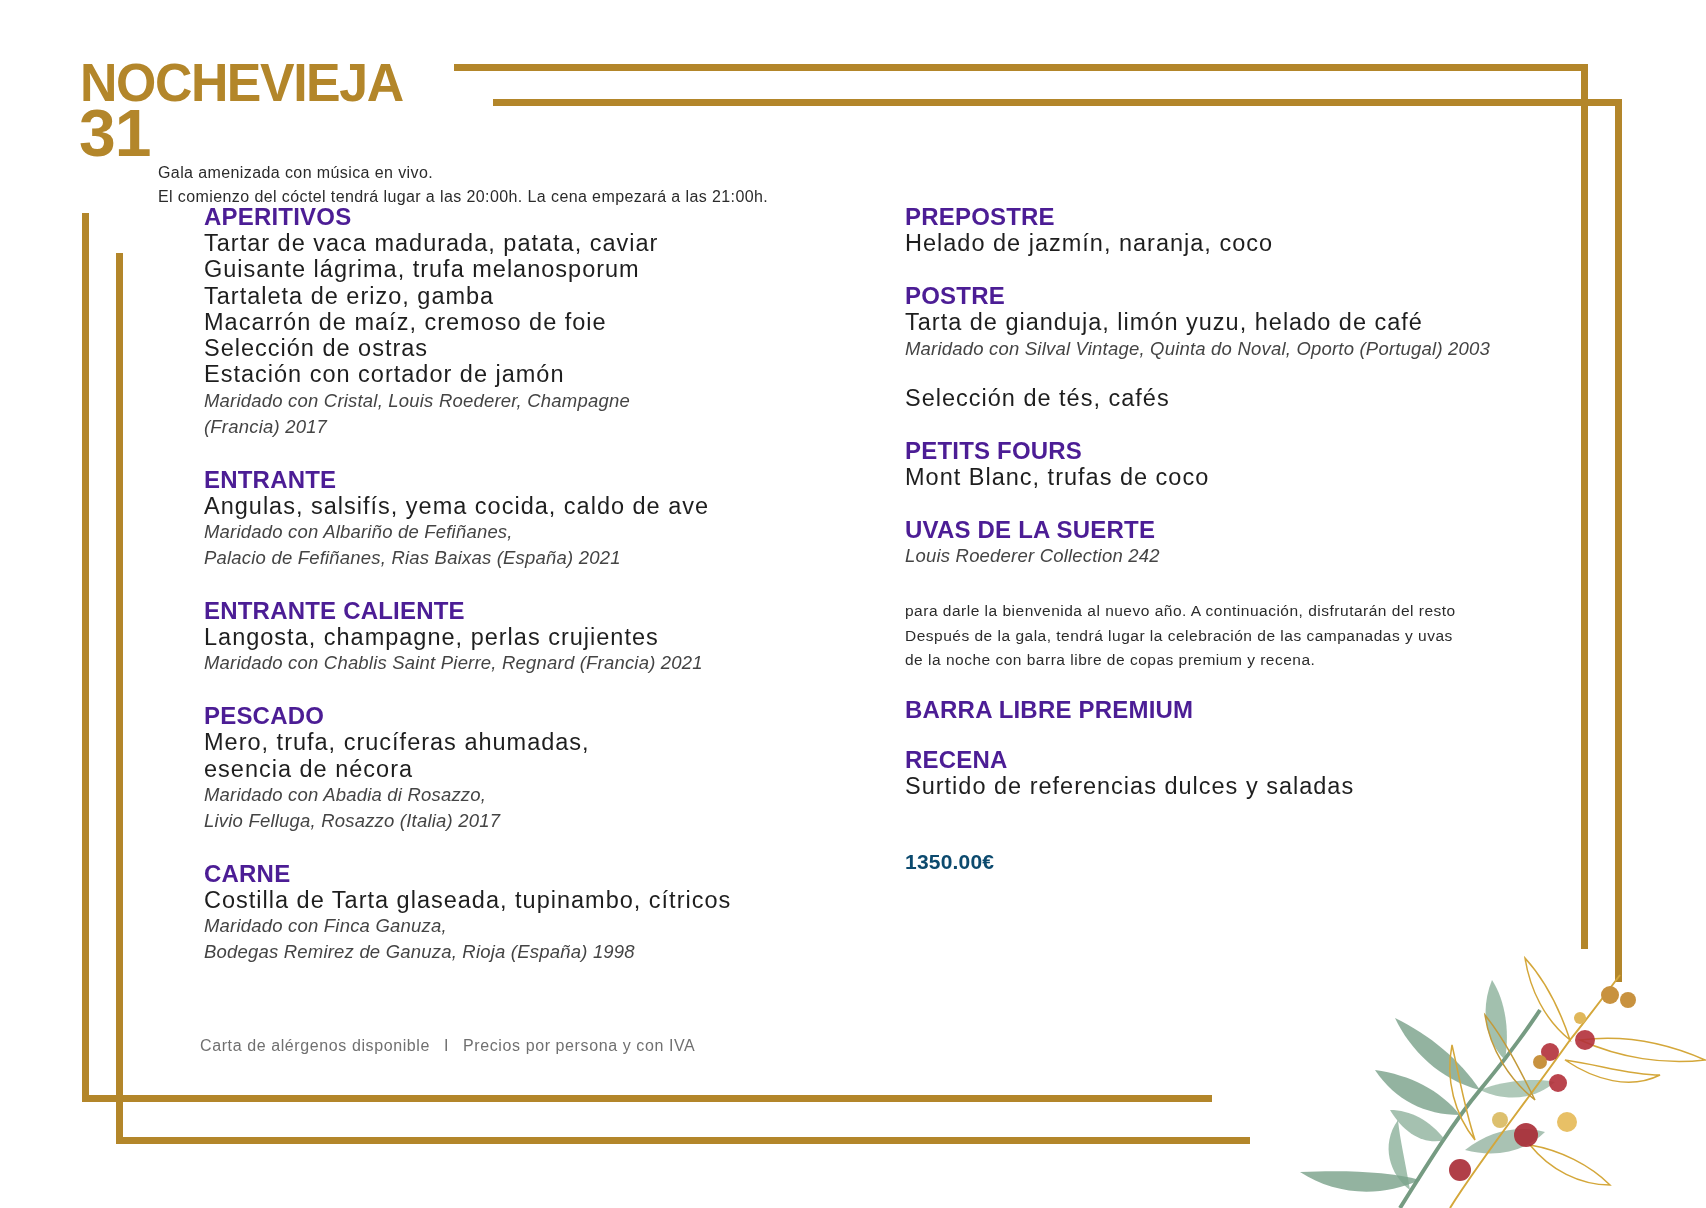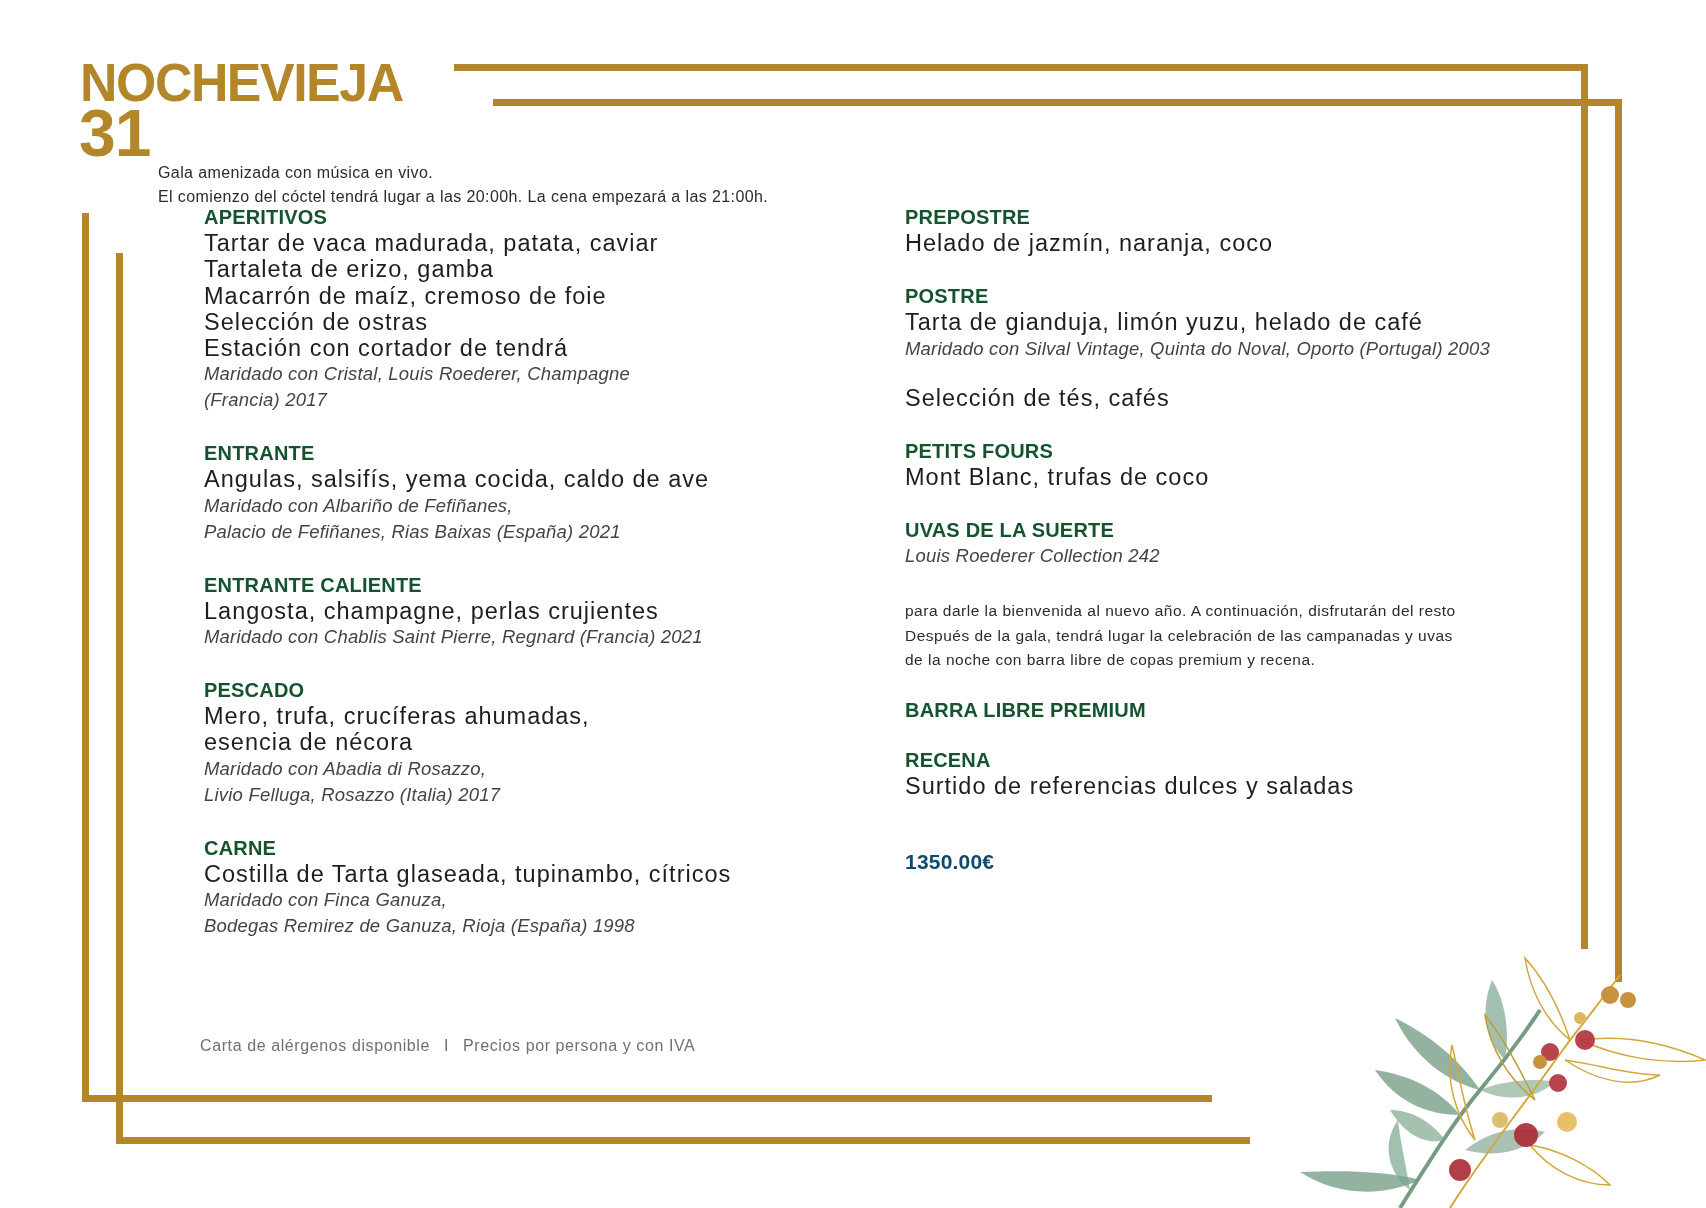--- a/index.html
+++ b/index.html
@@ -8,21 +8,21 @@
     .line { position: absolute; background: #b3862a; }
     .title { position: absolute; left: 80px; top: 52px; font-size: 54px; font-weight: 700;
              color: #b3862a; letter-spacing: -1.5px; line-height: 60px; transform: scaleX(0.96); transform-origin: left; }
     .day { position: absolute; left: 79px; top: 106px; font-size: 66px; font-weight: 700; color: #b3862a;
            line-height: 54px; letter-spacing: -1px; }
     .intro { position: absolute; left: 158px; top: 113px; font-size: 16px; line-height: 24px; color: #2b2b2b; letter-spacing: 0.4px; margin-top: 48px; }
     .col { position: absolute; }
     .col-left { left: 204px; top: 204px; width: 660px; }
     .col-right { left: 905px; top: 204px; width: 700px; }
     .section { margin-bottom: 27px; }
-    .sec-title { font-size: 20px; font-weight: 700; line-height: 26px; color: #14532d; letter-spacing: 0.2px; }
+    .sec-title { font-size: 24px; font-weight: 700; line-height: 26px; color: #4c1d95; letter-spacing: 0.2px; }
     .dish { font-size: 23.5px; line-height: 26.3px; color: #1e1e1e; letter-spacing: 1px; }
     .pair { font-size: 18.5px; font-style: italic; line-height: 26px; color: #444; letter-spacing: 0.2px; }
     .note { font-size: 15.5px; line-height: 24.5px; color: #2b2b2b; letter-spacing: 0.5px; }
     .price { font-size: 21px; font-weight: 700; color: #0c4a6e; line-height: 26px; letter-spacing: 0.2px; }
     .footer { position: absolute; left: 200px; top: 1037px; font-size: 16px; color: #707070; letter-spacing: 0.6px; }
     .footer .sep { margin: 0 14px; }
     .deco { position: absolute; left: 1280px; top: 940px; width: 426px; height: 268px; }
   </style>
 </head>
 <body>
@@ -41,24 +41,25 @@
 <div class="day">31</div>
 <div class="intro">
   <div>Gala amenizada con música en vivo.</div>
   <div>El comienzo del cóctel tendrá lugar a las 20:00h. La cena empezará a las 21:00h.</div>
 </div>
 
 <div class="col col-left">
   <div class="section">
     <div class="sec-title">APERITIVOS</div>
     <div class="dish">Tartar de vaca madurada, patata, caviar</div>
+    <div class="dish">Guisante lágrima, trufa melanosporum</div>
     <div class="dish">Tartaleta de erizo, gamba</div>
     <div class="dish">Macarrón de maíz, cremoso de foie</div>
     <div class="dish">Selección de ostras</div>
-    <div class="dish">Estación con cortador de tendrá</div>
+    <div class="dish">Estación con cortador de jamón</div>
     <div class="pair">Maridado con Cristal, Louis Roederer,  Champagne</div>
     <div class="pair">(Francia) 2017</div>
   </div>
 
   <div class="section">
     <div class="sec-title">ENTRANTE</div>
     <div class="dish">Angulas, salsifís, yema cocida, caldo de ave</div>
     <div class="pair">Maridado con Albariño de Fefiñanes,</div>
     <div class="pair">Palacio de Fefiñanes, Rias Baixas (España) 2021</div>
   </div>

